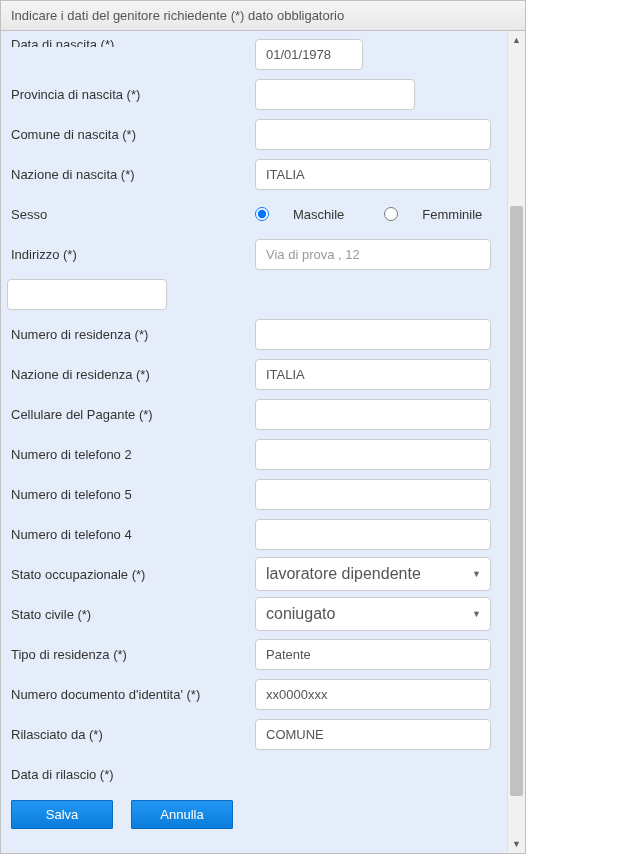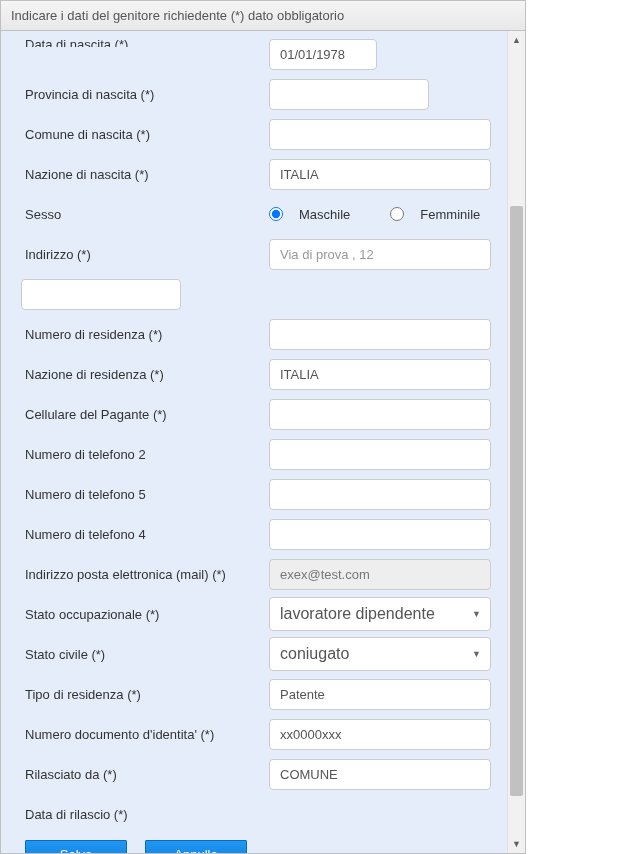--- a/index.html
+++ b/index.html
@@ -35,21 +35,21 @@
       background: #e6edfa;
       position: relative;
       overflow: hidden;
     }
     .scroll-area {
       position: absolute;
       top: 0;
       left: 0;
       right: 18px;
       bottom: 0;
-      padding: 8px 16px 8px 20px;
+      padding: 8px 16px 8px 6px;
       overflow: hidden;
     }
     .form-row {
       display: flex;
       align-items: center;
       min-height: 40px;
       margin-bottom: 0;
     }
     .form-row.cut-top {
       min-height: 20px;
@@ -121,21 +121,21 @@
       pointer-events: none;
     }
     .radio-group {
       display: flex;
       gap: 40px;
       align-items: center;
     }
     .radio-item {
       display: flex;
       align-items: center;
-      gap: 16px;
+      gap: 24px;
       color: #333;
       font-size: 13px;
     }
     .radio-item input[type="radio"] {
       width: 14px;
       height: 14px;
     }
     .button-row {
       display: flex;
       gap: 18px;
@@ -294,26 +294,20 @@
         </div>
       </div>
 
       <div class="form-row">
         <div class="form-label">Numero di telefono 4</div>
         <div class="form-control-wrap">
           <input type="text" class="text-input" value="" style="">
         </div>
       </div>
 
-      <div class="form-row">
-        <div class="form-label">Indirizzo posta elettronica (mail) (*)</div>
-        <div class="form-control-wrap">
-          <input type="text" class="text-input readonly" readonly="" value="exex@test.com" style="">
-        </div>
-      </div>
 
       <div class="form-row">
         <div class="form-label">Stato occupazionale (*)</div>
         <div class="form-control-wrap">
           <div class="select-wrap">
             <div class="select-input">lavoratore dipendente</div>
           </div>
         </div>
       </div>
 

